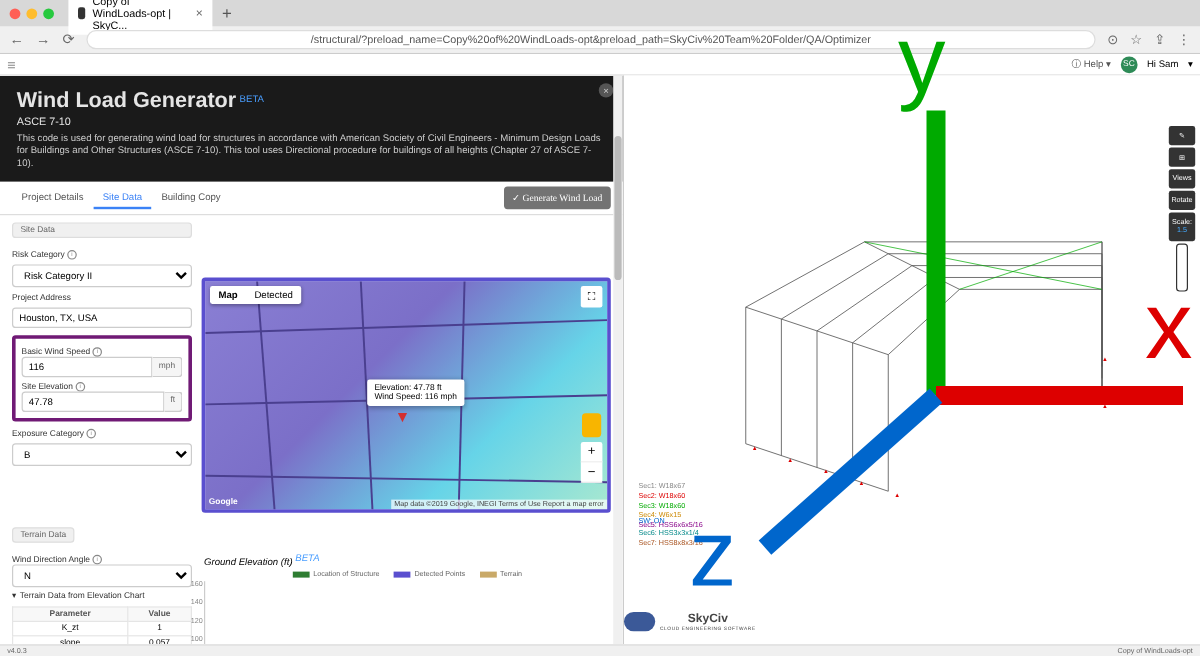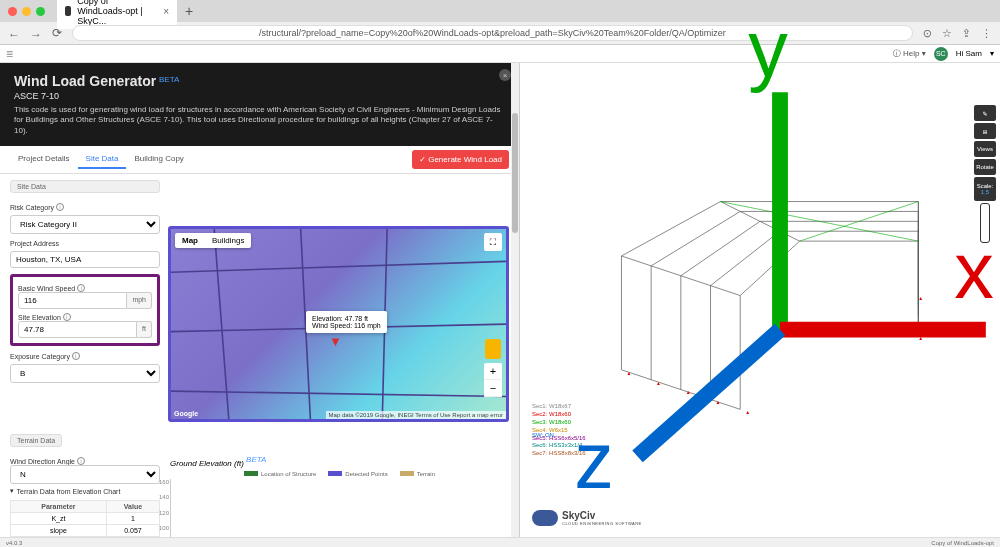--- a/index.html
+++ b/index.html
@@ -29,31 +29,31 @@
 .help-link { color: #555; }
 .avatar { width: 14px; height: 14px; border-radius: 50%; background: #2e8b57; color: #fff; display: flex; align-items: center; justify-content: center; font-size: 7px; }
 
 
 .main { display: flex; height: calc(547px - 62px - 10px); }
 .left-pane { width: 520px; background: #fff; border-right: 1px solid #ccc; overflow-y: auto; position: relative; }
 .right-pane { flex: 1; background: #fff; position: relative; }
 
 
 .dark-panel { background: #1a1a1a; color: #e5e5e5; padding: 10px 14px; position: relative; }
-.dark-panel h1 { font-size: 14px; font-weight: 600; display: inline; }
+.dark-panel h1 { font-size: 18px; font-weight: 600; display: inline; }
 .beta { color: #4a9eff; font-size: 8px; vertical-align: super; }
 .subtitle { font-size: 9px; margin-top: 2px; }
 .desc { font-size: 8px; margin-top: 4px; color: #ccc; line-height: 1.3; }
 .close-x { position: absolute; top: 6px; right: 8px; width: 12px; height: 12px; border-radius: 50%; background: #555; color: #ccc; display: flex; align-items: center; justify-content: center; font-size: 8px; }
 
 
 .tabs-row { display: flex; border-bottom: 1px solid #ddd; padding: 4px 10px; font-size: 8px; }
 .tab-item { padding: 4px 8px; color: #555; }
 .tab-item.active { color: #3b82f6; border-bottom: 2px solid #3b82f6; }
-.generate-btn { margin-left: auto; background: #ef4444; color: #fff; border: none; border-radius: 3px; padding: 0 7px; font-size: 8px; cursor: pointer; }
+.generate-btn { margin-left: auto; background: #737373; color: #fff; border: none; border-radius: 3px; padding: 0 7px; font-size: 8px; cursor: pointer; font-family: Liberation Serif, serif; }
 
 
 .form-area { display: flex; gap: 8px; padding: 6px 10px; }
 .form-left { width: 150px; display: flex; flex-direction: column; gap: 4px; }
 .form-right { flex: 1; margin-top: 46px; }
 .section-badge { display: inline-block; background: #f0f0f0; border: 1px solid #ddd; border-radius: 3px; padding: 2px 6px; font-size: 7px; color: #666; margin-bottom: 4px; }
 .form-label { font-size: 7px; color: #333; margin-top: 2px; display: flex; align-items: center; gap: 2px; }
 .info-icon { width: 8px; height: 8px; border-radius: 50%; border: 1px solid #888; display: inline-flex; align-items: center; justify-content: center; font-size: 5px; color: #888; }
 .form-input, .form-select { width: 100%; border: 1px solid #ccc; border-radius: 3px; padding: 3px 5px; font-size: 8px; background: #fff; }
 .input-group { display: flex; }
@@ -98,21 +98,21 @@
 
 .viewer { position: absolute; inset: 0; background: #fff; }
 .viewer svg { width: 100%; height: 100%; }
 .viewer-tools { position: absolute; top: 42px; right: 4px; display: flex; flex-direction: column; gap: 2px; }
 .vt { width: 22px; height: 16px; background: #333; color: #fff; font-size: 6px; display: flex; align-items: center; justify-content: center; border-radius: 2px; }
 .vt.scale { height: 24px; flex-direction: column; }
 .slider-tool { width: 10px; height: 40px; background: linear-gradient(#fff,#fff); border: 1px solid #333; border-radius: 3px; margin: 0 auto; }
 .legend-box { position: absolute; bottom: 80px; left: 12px; font-size: 6px; line-height: 1.3; }
 .legend-box div { white-space: nowrap; }
 .axes-gizmo { position: absolute; bottom: 50px; left: 20px; width: 30px; height: 30px; }
-.skyciv-logo { position: absolute; bottom: 12px; left: 12px; display: flex; align-items: center; gap: 4px; font-size: 10px; font-weight: bold; color: #444; }
+.skyciv-logo { position: absolute; bottom: 12px; left: 0; display: flex; align-items: center; gap: 4px; font-size: 10px; font-weight: bold; color: #444; text-align: center; }
 .skyciv-logo .cloud { width: 26px; height: 16px; background: #3b5998; border-radius: 10px; position: relative; }
 
 
 .footer { position: absolute; bottom: 0; left: 0; right: 0; height: 10px; background: #f0f0f0; border-top: 1px solid #ddd; display: flex; justify-content: space-between; align-items: center; padding: 0 6px; font-size: 6px; color: #666; }
 
 .scrollbar-track { position: absolute; right: 0; top: 0; bottom: 0; width: 8px; background: #f0f0f0; }
 .scrollbar-thumb { position: absolute; right: 1px; top: 50px; width: 6px; height: 120px; background: #bbb; border-radius: 3px; }
 </style>
 </head>
 <body>
@@ -217,21 +217,21 @@
           <svg class="map-lines" viewBox="0 0 310 196">
             <line x1="0" y1="40" x2="310" y2="30"></line>
               <line x1="0" y1="95" x2="310" y2="88"></line>
             <line x1="40" y1="0" x2="55" y2="196"></line>
               <line x1="120" y1="0" x2="130" y2="196"></line>
             <line x1="200" y1="0" x2="195" y2="196"></line>
               <line x1="0" y1="150" x2="310" y2="155"></line>
           </svg>
           <div class="map-controls">
             <div class="map-tab active">Map</div>
-            <div class="map-tab">Buildings</div>
+            <div class="map-tab">Detected</div>
           </div>
           <div class="fullscreen-btn">⛶</div>
           <div class="map-tooltip">
             <div>Elevation: 47.78 ft</div>
             <div>Wind Speed: 116 mph</div>
           </div>
           <div class="map-pin">▼</div>
           <div class="pegman"></div>
           <div class="zoom-ctrl">
             <div>+</div>

